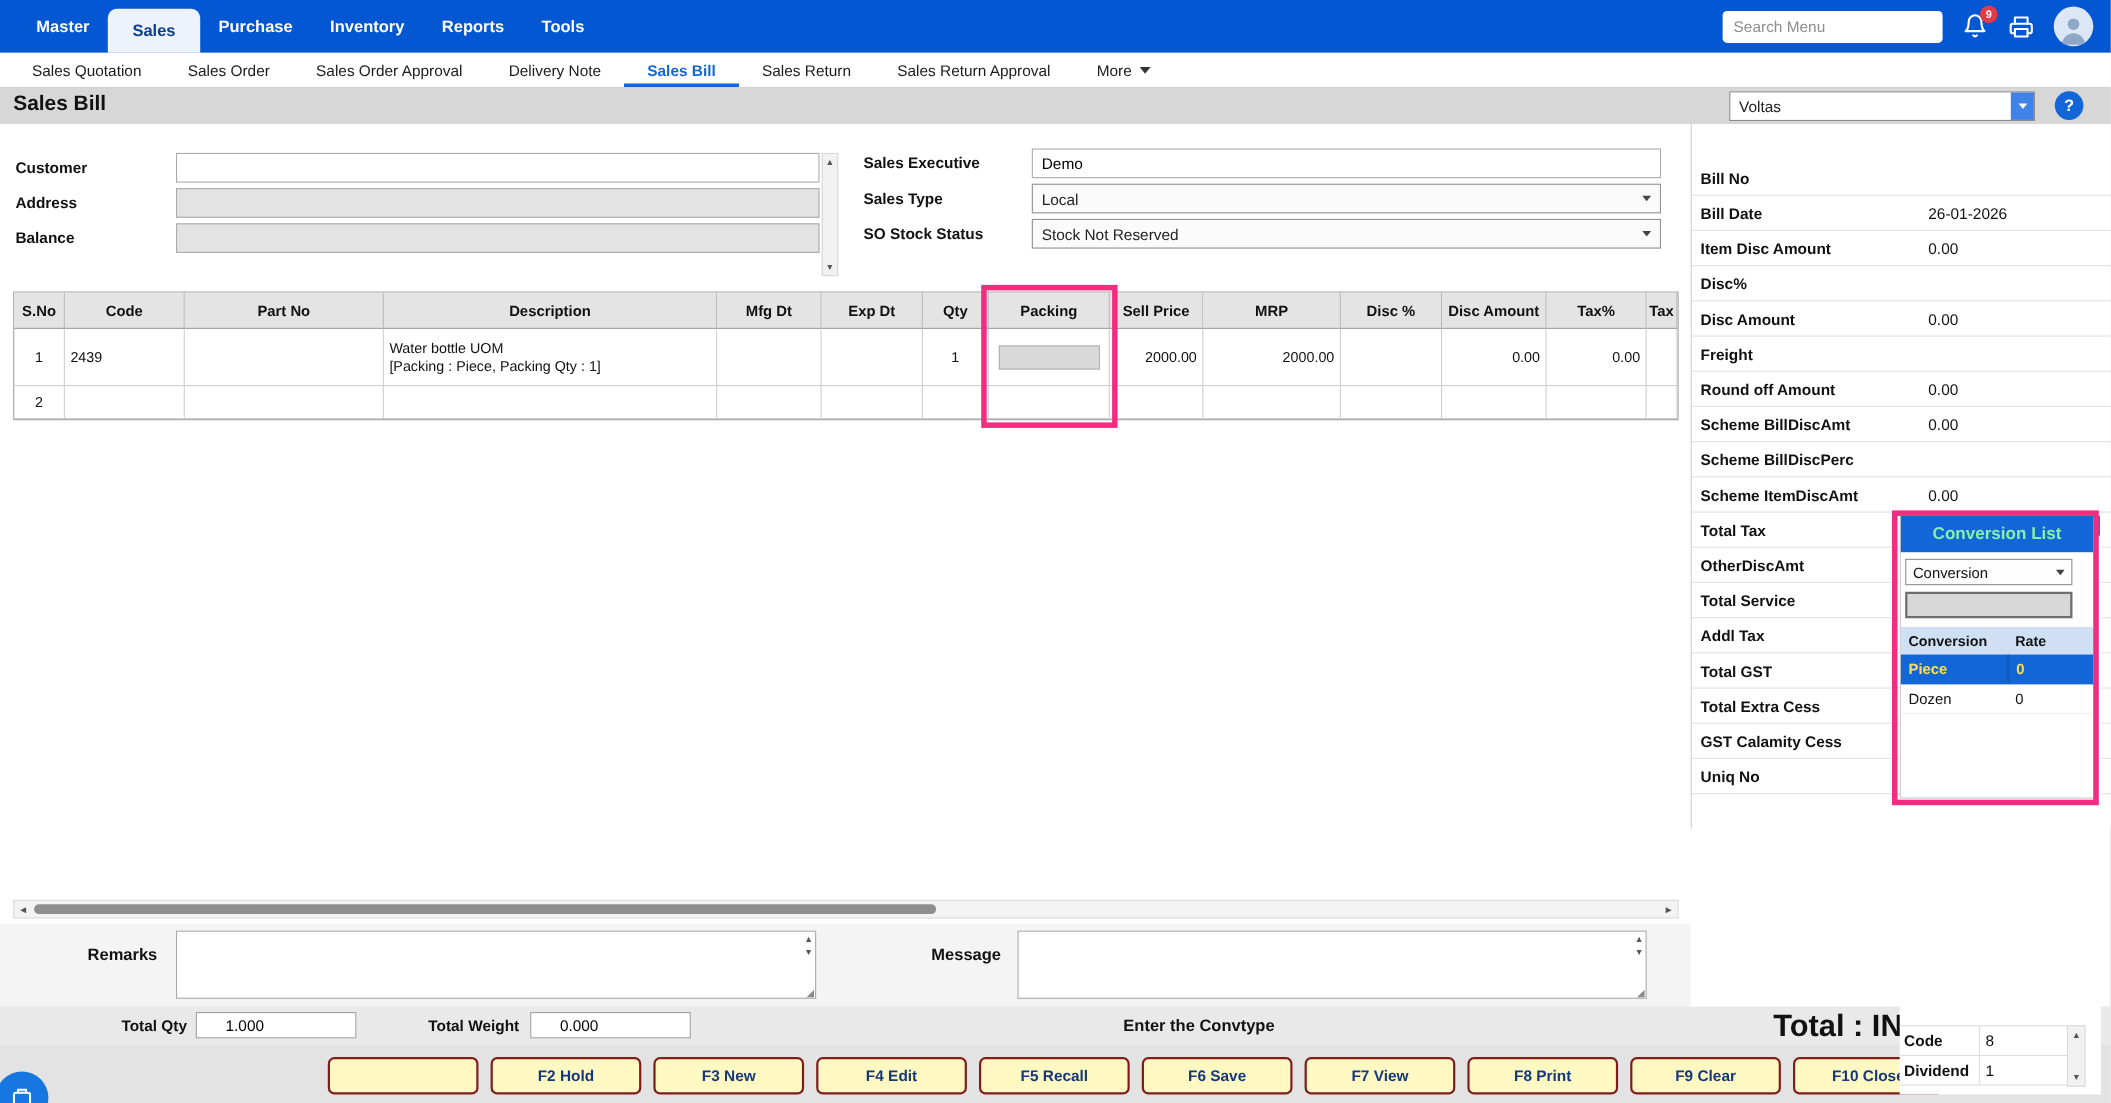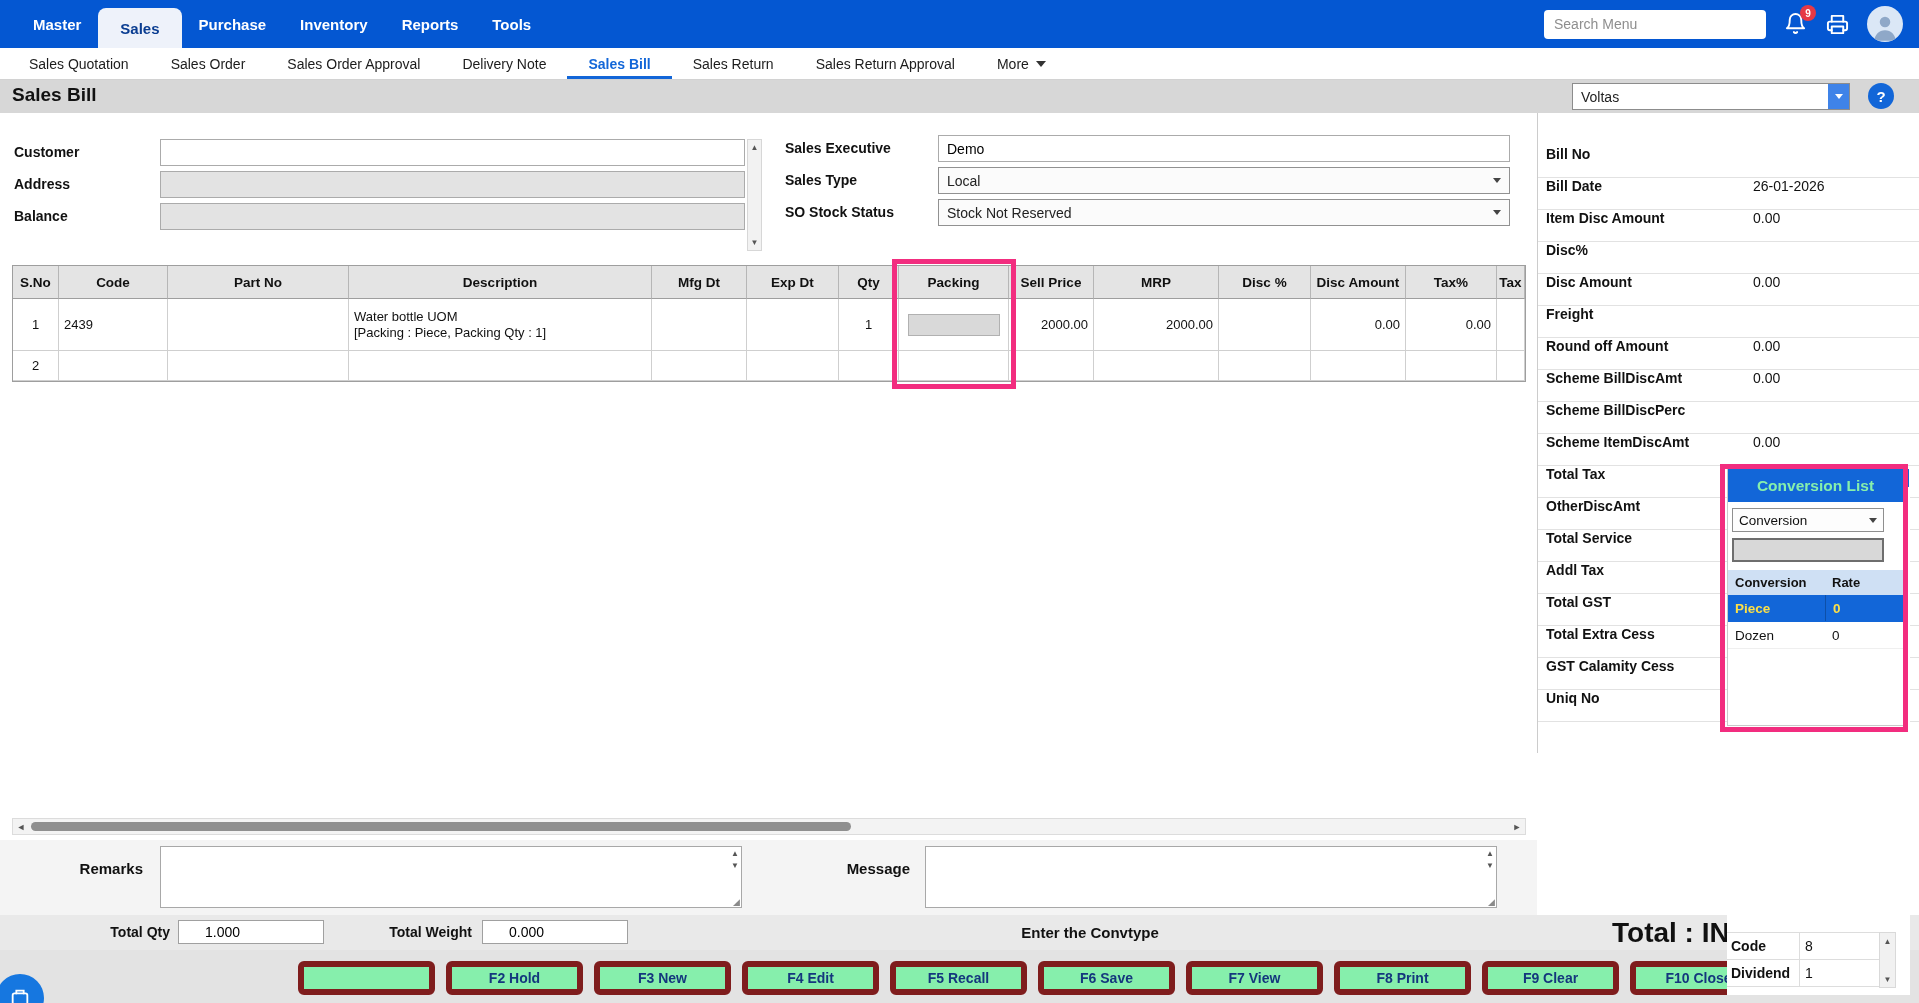--- a/index.html
+++ b/index.html
@@ -8,21 +8,21 @@
   .screen * {box-sizing:border-box;}
 
   
   .topnav {position:absolute; top:0; left:0; right:0; height:48px; background:#0457d2;
            display:flex; align-items:stretch;}
   .topnav-items {display:flex; align-items:stretch; margin-left:16px;}
   .nav-item {display:flex; align-items:center; padding:0 17px; font-size:15px; font-weight:700;
              color:#fff; cursor:pointer; white-space:nowrap;}
   .nav-item.active {background:#eef2fa; color:#0a3d91; margin-top:8px; border-radius:8px 8px 0 0; padding:0 22px;}
   .topnav-right {margin-left:auto; display:flex; align-items:center; gap:18px; padding-right:16px;}
-  .search-input {width:222px; height:29px; border:none; border-radius:4px; padding:0 10px;
+  .search-input {width:200px; height:29px; border:none; border-radius:4px; padding:0 10px;
                  font-size:14px; font-family:inherit; color:#6d28d9; outline:none;}
   .search-input::placeholder {color:#8e8e8e;}
   .bell-wrap {position:relative; width:24px; height:24px;}
   .badge {position:absolute; top:-7px; right:-8px; background:#e63946; color:#fff; font-size:10px;
           font-weight:700; min-width:16px; height:16px; border-radius:8px; display:flex;
           align-items:center; justify-content:center; padding:0 3px;}
   .avatar {width:36px; height:36px; border-radius:50%; background:#dbe7f6; overflow:hidden;
            display:flex; align-items:flex-end; justify-content:center;}
 
   
@@ -76,21 +76,21 @@
   .packing-box {width:92px; height:22px; background:#d9d9d9; border:1px solid #b1b1b1; margin:auto;}
 
   
   .pink {position:absolute; border:5px solid #f22d7f; z-index:70; pointer-events:none;}
   .pink-packing {left:892px; top:259px; width:124px; height:130px;}
   .pink-conv {left:1720px; top:464px; width:188px; height:268px;}
 
   
   .summary {position:absolute; left:1537px; top:113px; width:382px; height:640px; background:#fff;
             border-left:1px solid #cccccc; padding-top:33px;}
-  .sum-row {position:relative; height:32px; border-bottom:1px solid #e2e2e2; display:flex; }
+  .sum-row {position:relative; height:32px; border-bottom:1px solid #e2e2e2; display:flex; align-items:center;}
   .sum-label {font-weight:700; font-size:14px; padding-left:8px; white-space:nowrap;}
   .sum-value {position:absolute; left:215px; font-size:14px;}
 
   
   .right-strip {position:absolute; left:1727px; top:468px; width:183px; height:527px; background:#fff; z-index:50;}
   .conv-close {position:absolute; left:165px; top:1px; width:17px; height:18px; background:#1266d8;
                color:#fff; font-size:11px; display:flex; align-items:center; justify-content:center; cursor:pointer;}
   .conv-popup {position:absolute; left:0; top:0; width:177px; height:258px; background:#fff; border:1px solid #c9c9c9;}
   .conv-header {height:33px; background:#1266d8; color:#86efac; font-weight:700; font-size:15.5px;
                 display:flex; align-items:center; justify-content:center;}
@@ -131,21 +131,21 @@
   .tb-label {position:absolute; font-weight:700; font-size:14px; line-height:35px; text-align:right; white-space:nowrap;}
   .tb-input {position:absolute; top:5px; width:146px; height:24px; background:#fff; border:1px solid #a0a0a0;
              font-size:14px; font-family:inherit; padding-left:26px; outline:none;}
   .status-msg {position:absolute; left:880px; width:420px; text-align:center; font-weight:700;
                font-size:15px; line-height:35px;}
   .grand-total {position:absolute; left:1612px; font-weight:700; font-size:28px; line-height:35px; white-space:nowrap;}
 
   
   .fnbar {position:absolute; left:0; top:950px; width:1919px; height:53px; background:#e3e3e3;}
   .fn-buttons {position:absolute; left:298px; top:11px; display:flex; gap:11px;}
-  .fn-btn {width:137px; height:34px; background:#86efac; border:6px solid #7f1d1d; border-radius:6px;
+  .fn-btn {width:137px; height:34px; background:#fef9c3; border:2px solid #7f1d1d; border-radius:6px;
            color:#14377d; font-weight:700; font-size:14px; font-family:inherit; cursor:pointer;}
 
   .chat-widget {position:absolute; left:-4px; top:974px; width:48px; height:48px; border-radius:50%;
                 background:#1677e0; z-index:80; display:flex; align-items:center; justify-content:center; cursor:pointer;}
 </style>
 </head>
 <body>
 
 <div class="screen">
 

